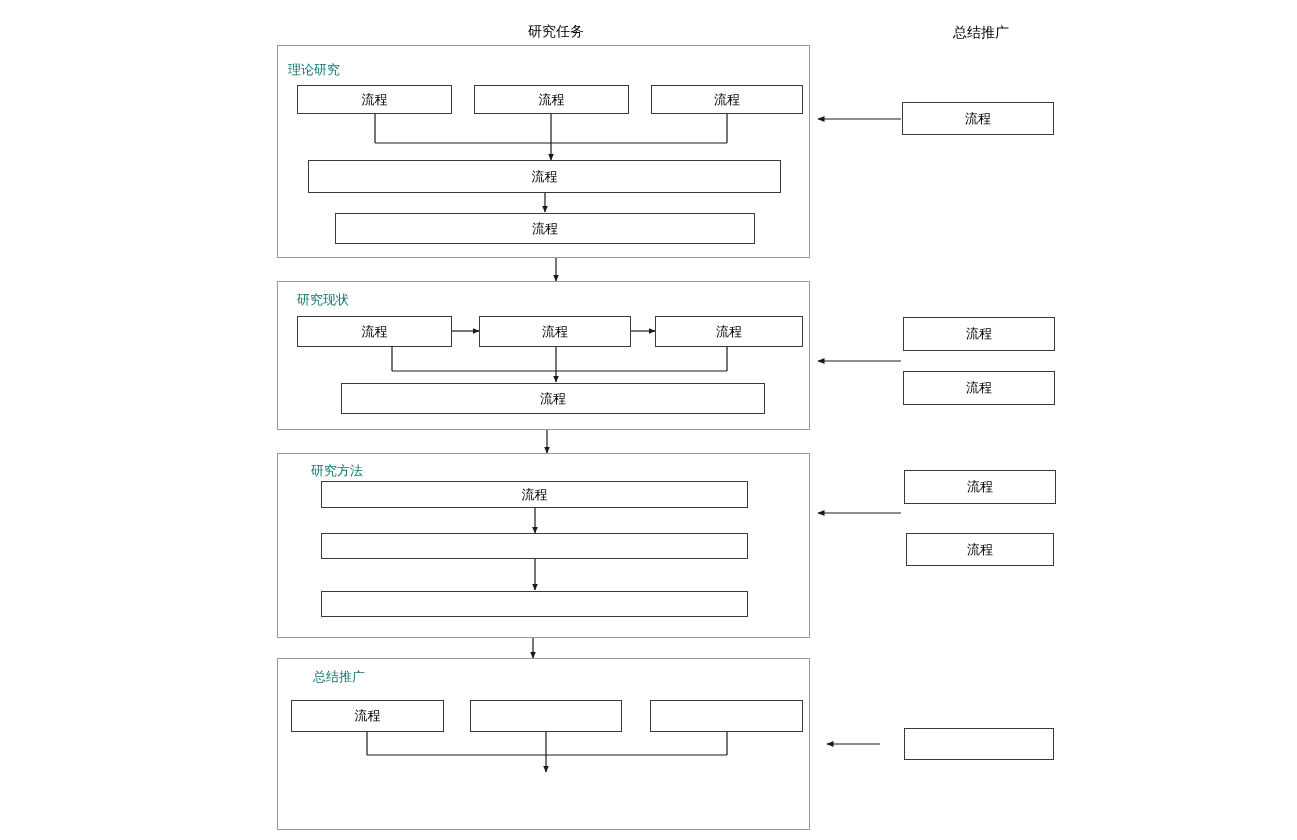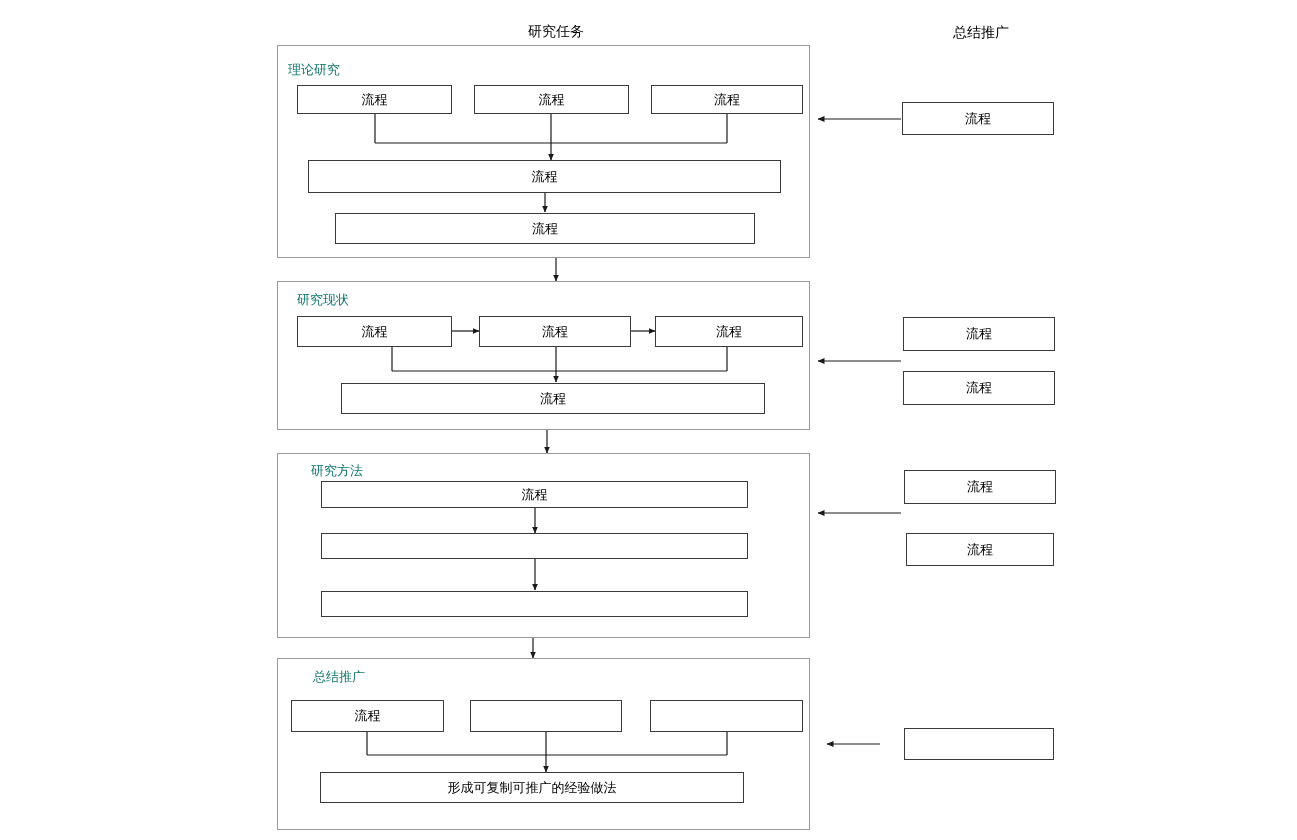--- a/index.html
+++ b/index.html
@@ -160,21 +160,20 @@
   <div class="node" style="left:321px; top:533px; width:427px; height:26px;"></div>
   <div class="node" style="left:321px; top:591px; width:427px; height:26px;"></div>
 
   <div class="stage" style="left:277px; top:658px; width:533px; height:172px;"></div>
   <div class="stage-label" style="left:313px; top:668px;">总结推广</div>
 
   <div class="node" style="left:291px; top:700px; width:153px; height:32px;">流程</div>
   <div class="node" style="left:470px; top:700px; width:152px; height:32px;"></div>
   <div class="node" style="left:650px; top:700px; width:153px; height:32px;"></div>
 
-  <div class="node wide-text" style="left:320px; top:772px; width:424px; height:31px;">形成可复制可推广的经验做法</div>
 
   <div class="method-node" style="left:902px; top:102px; width:152px; height:33px;">流程</div>
   <div class="method-node" style="left:903px; top:317px; width:152px; height:34px;">流程</div>
   <div class="method-node" style="left:903px; top:371px; width:152px; height:34px;">流程</div>
   <div class="method-node" style="left:904px; top:470px; width:152px; height:34px;">流程</div>
   <div class="method-node" style="left:906px; top:533px; width:148px; height:33px;">流程</div>
   <div class="method-node" style="left:904px; top:728px; width:150px; height:32px;"></div>
 
 </div>
 

